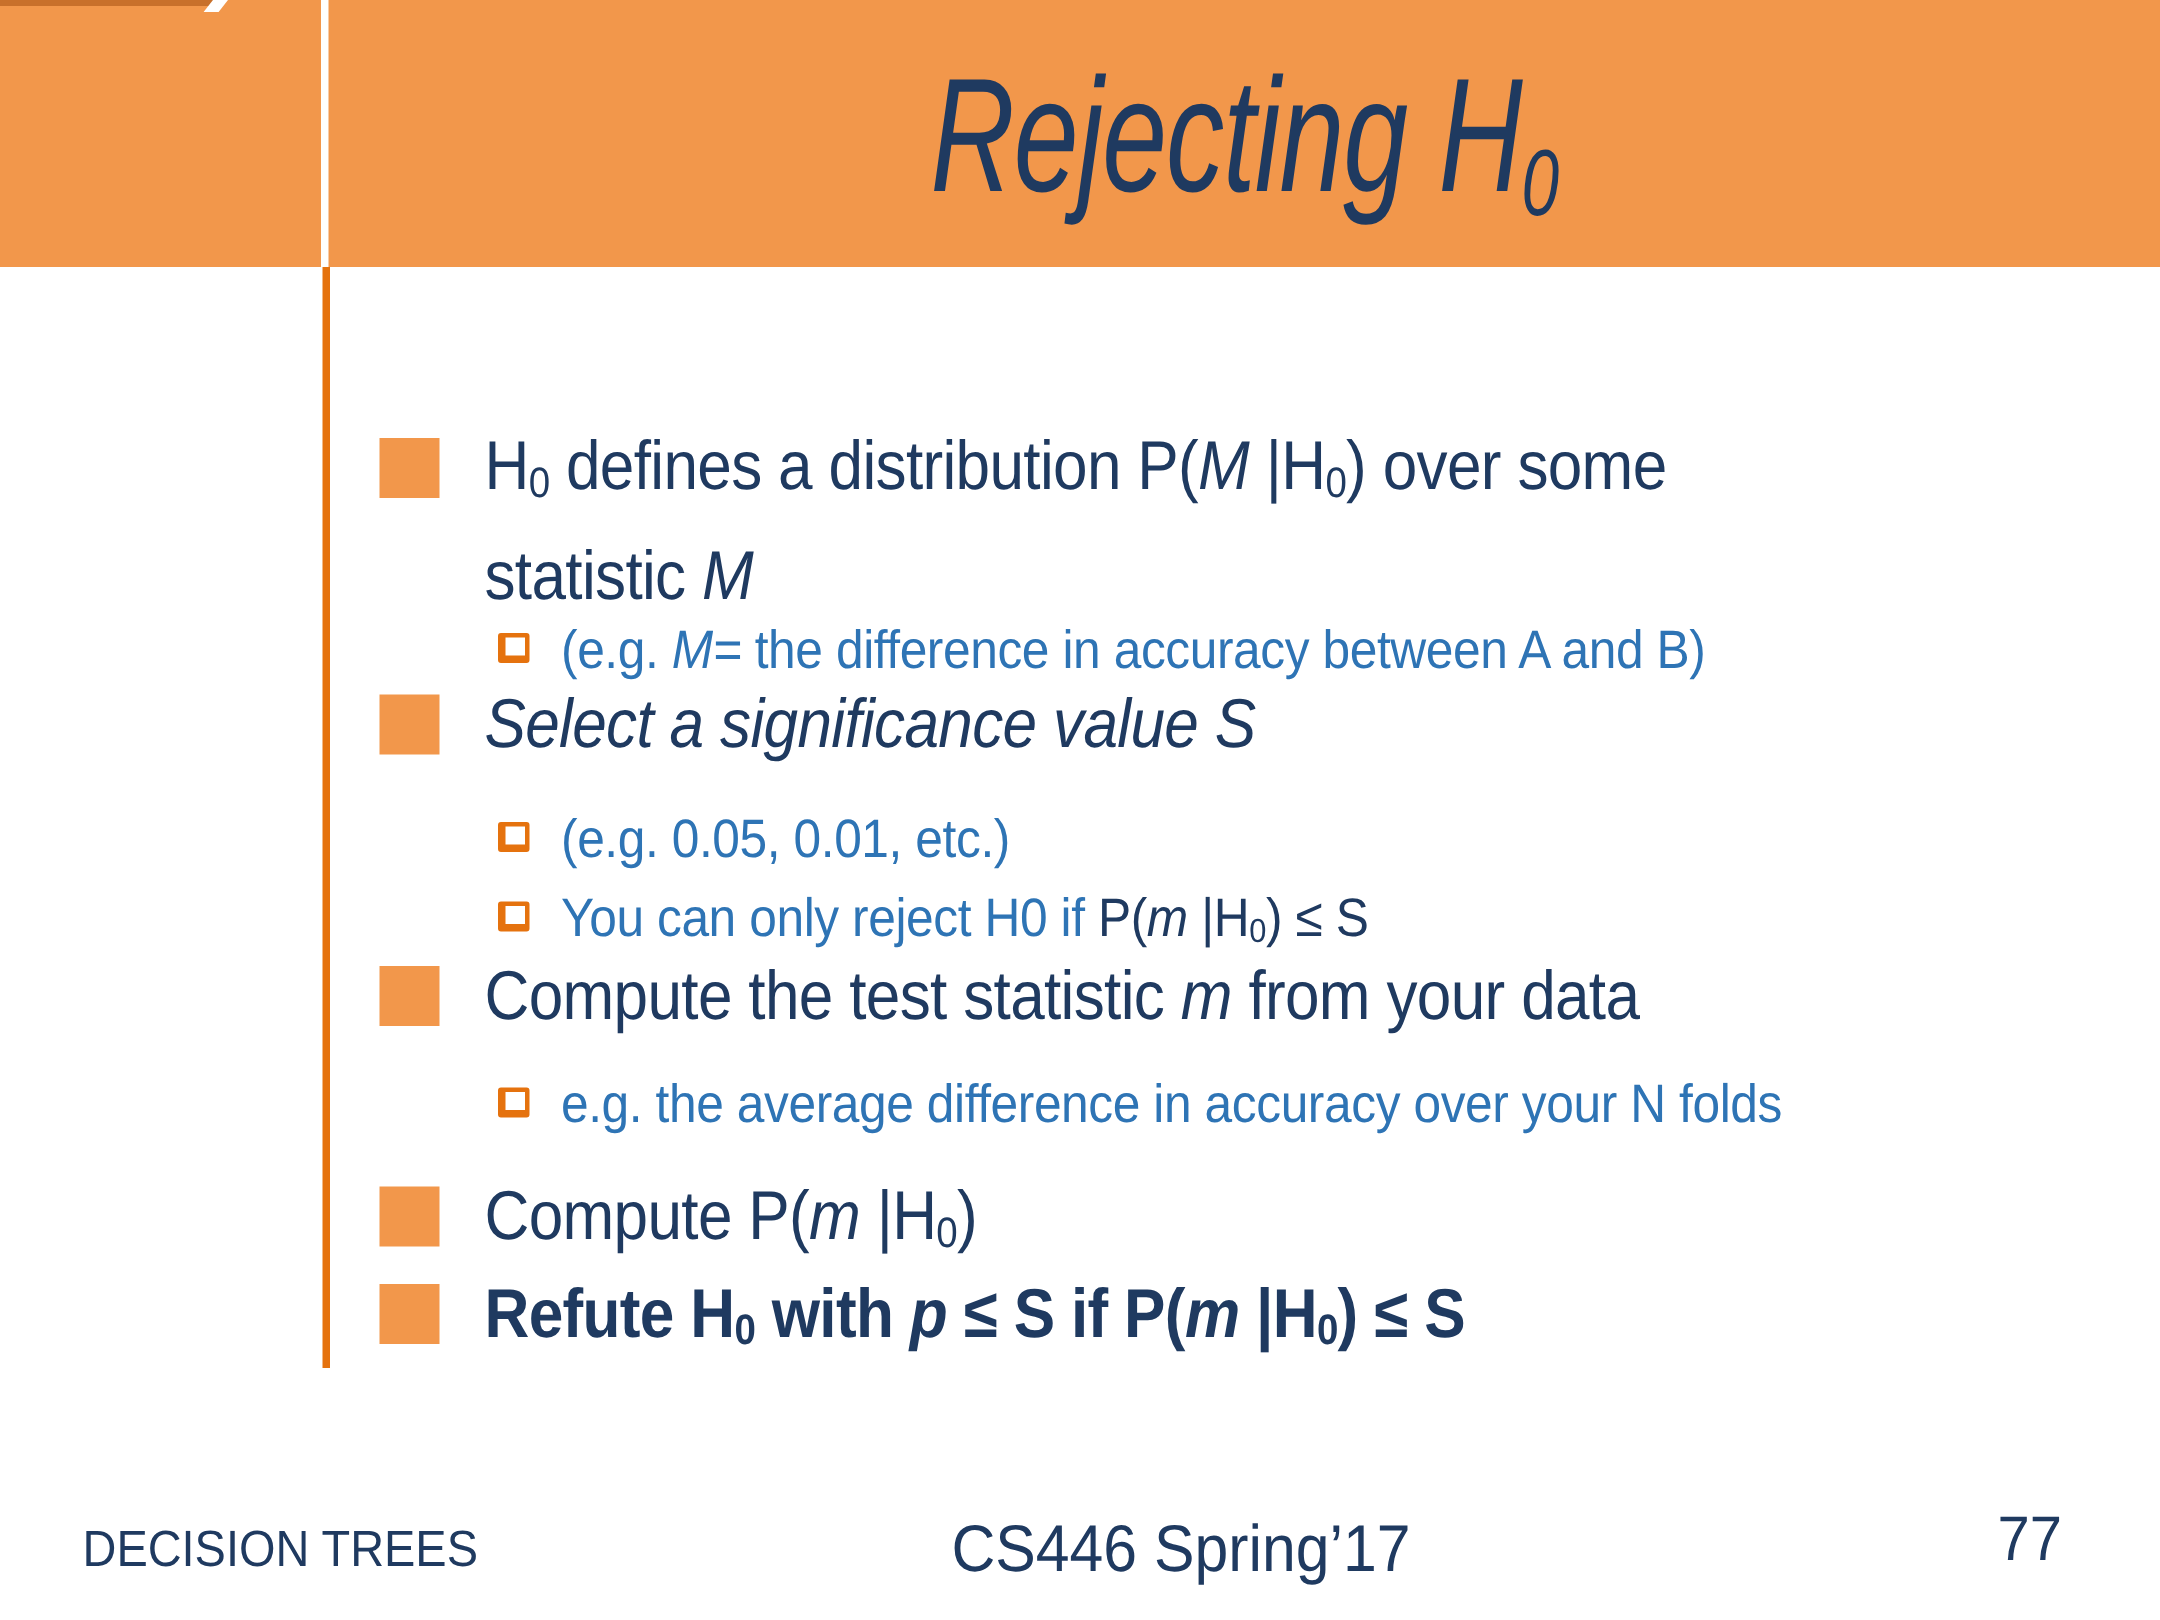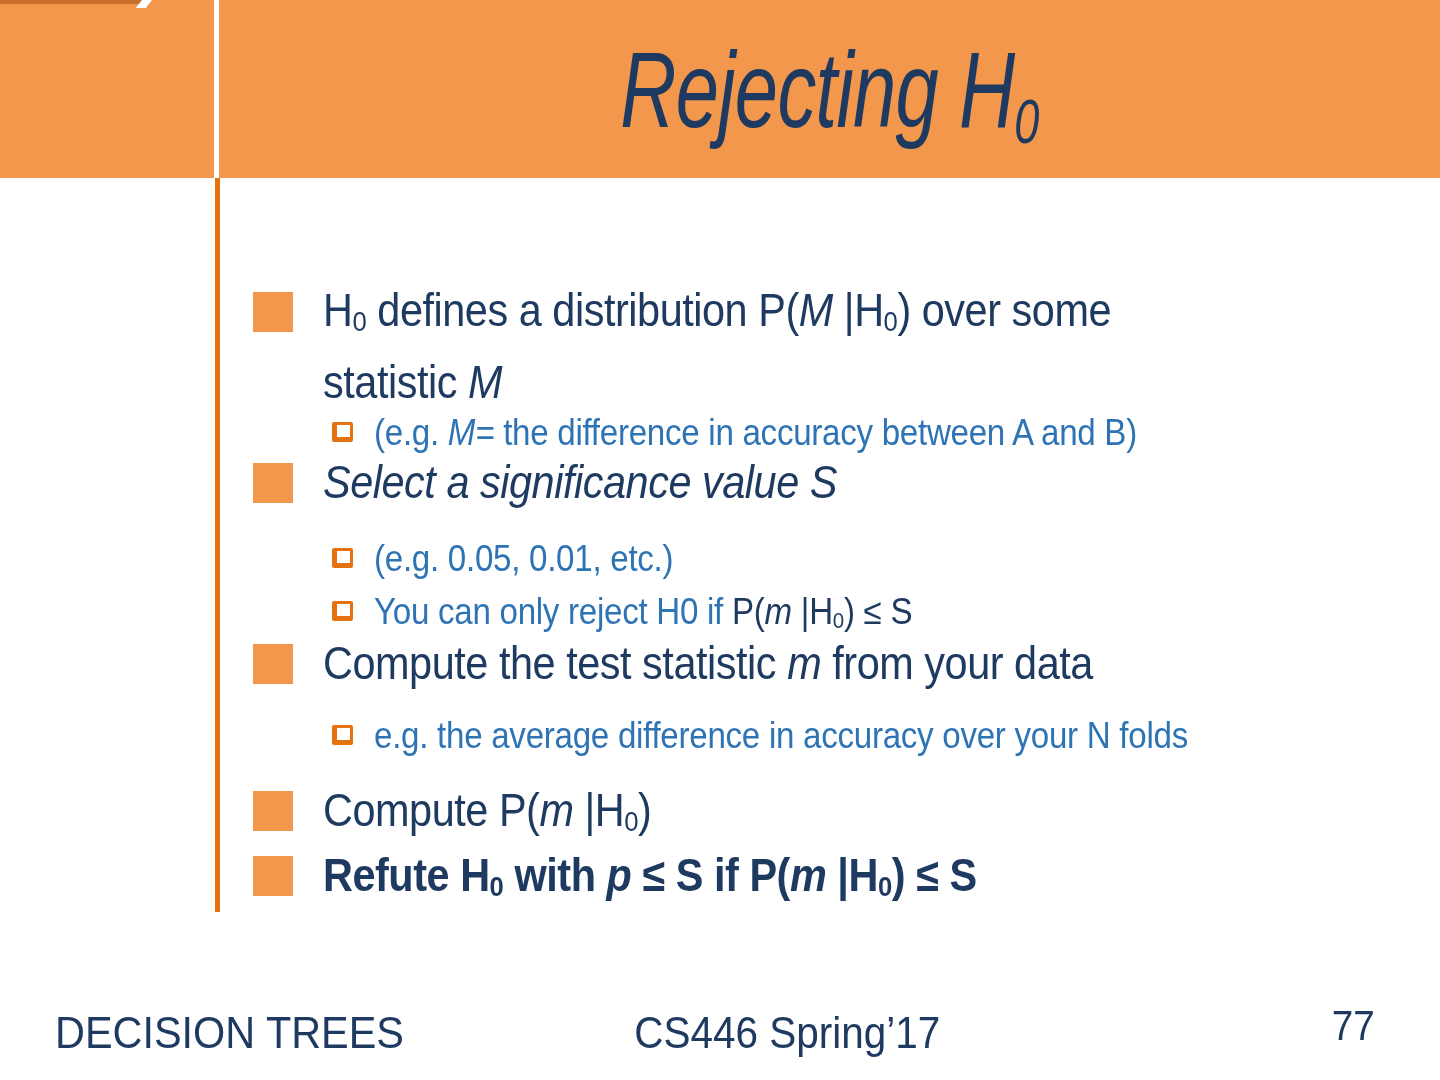--- a/index.html
+++ b/index.html
@@ -41,21 +41,21 @@
   .stxt { display:inline-block; margin-left:121px; transform:scaleX(0.92);
           transform-origin:0 0; letter-spacing:-0.3px; color:var(--blue,#2E74B5); }
   .run-i { font-style:italic; }
   .run-sub { font-size:0.62em; position:relative; top:0.18em; }
   .navy { color:var(--navy,#1F3A60); }
   
   #b1 { top:277px; } #sub1 { top:411px; } #b2 { top:455px;font-style:italic; }
   #sub2 { top:537px; } #sub3 { top:590px; } #b3 { top:636px;text-decoration:underline; }
   #sub4 { top:714px; } #b4 { top:783px; } #b5 { top:848px;font-weight:bold; }
   
-  .footer-left { position:absolute; left:55px; top:1013px; font-size:45px; line-height:40px; }
+  .footer-left { position:absolute; left:55px; top:1013px; font-size:34px; line-height:40px; }
   .footer-center { position:absolute; left:134px; width:1306px; top:1013px;
                    text-align:center; font-size:44px; line-height:40px; }
   .footer-page { position:absolute; right:65px; top:1001px; font-size:42px; line-height:50px; }
   .ftxt { display:inline-block; transform:scaleX(0.92); transform-origin:0 50%; }
   .footer-left .ftxt { transform-origin:0 50%; }
   .footer-center .ftxt { transform-origin:50% 50%; }
   .footer-page .ftxt { transform-origin:100% 50%; }
 </style>
 </head>
 <body>

